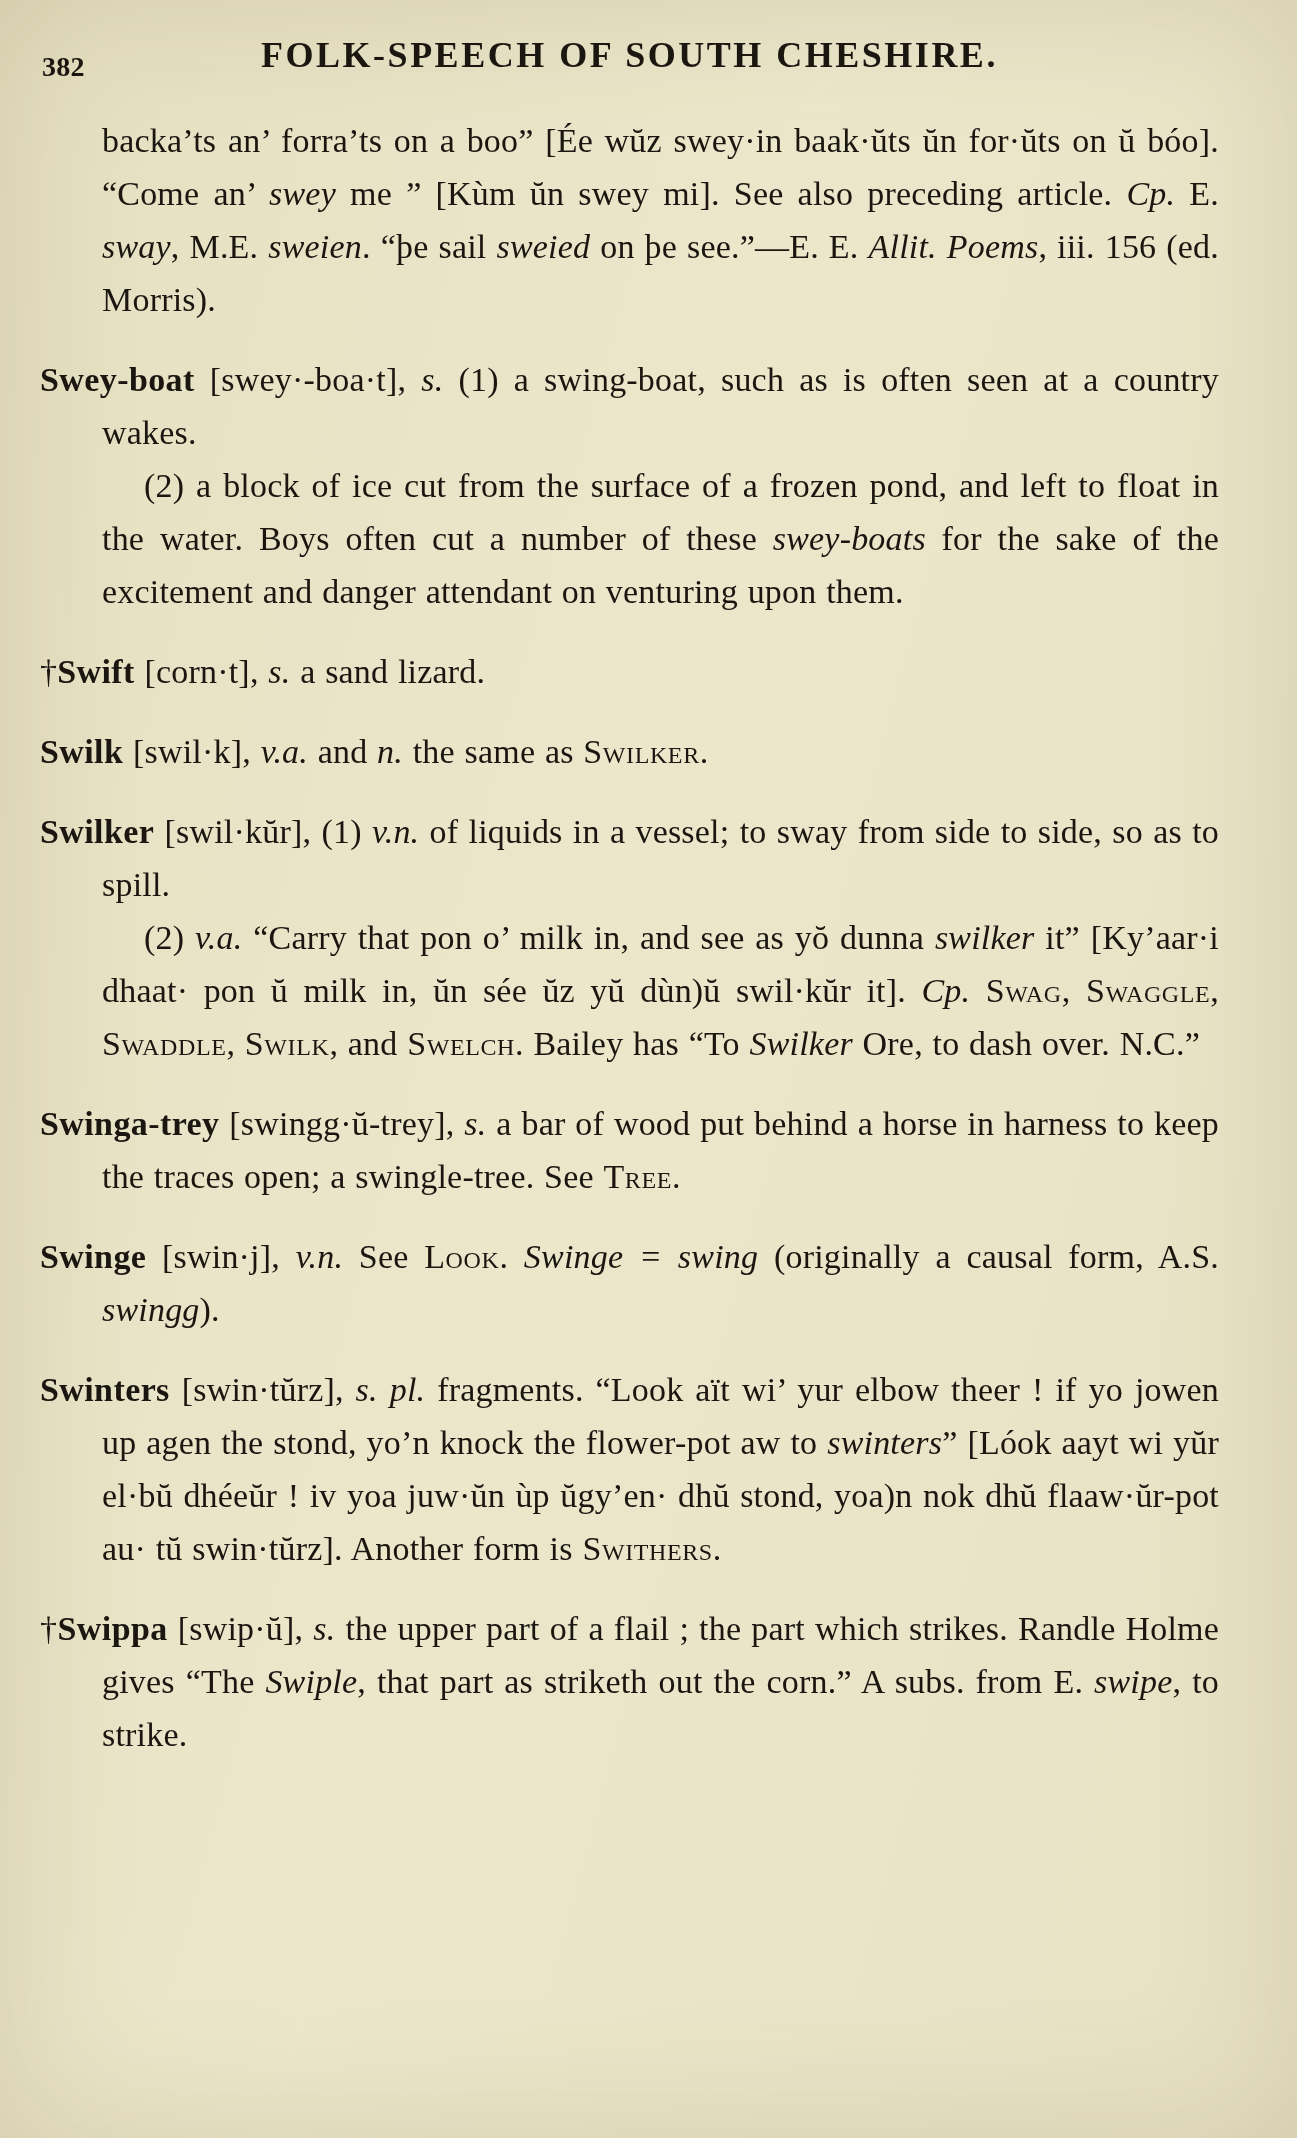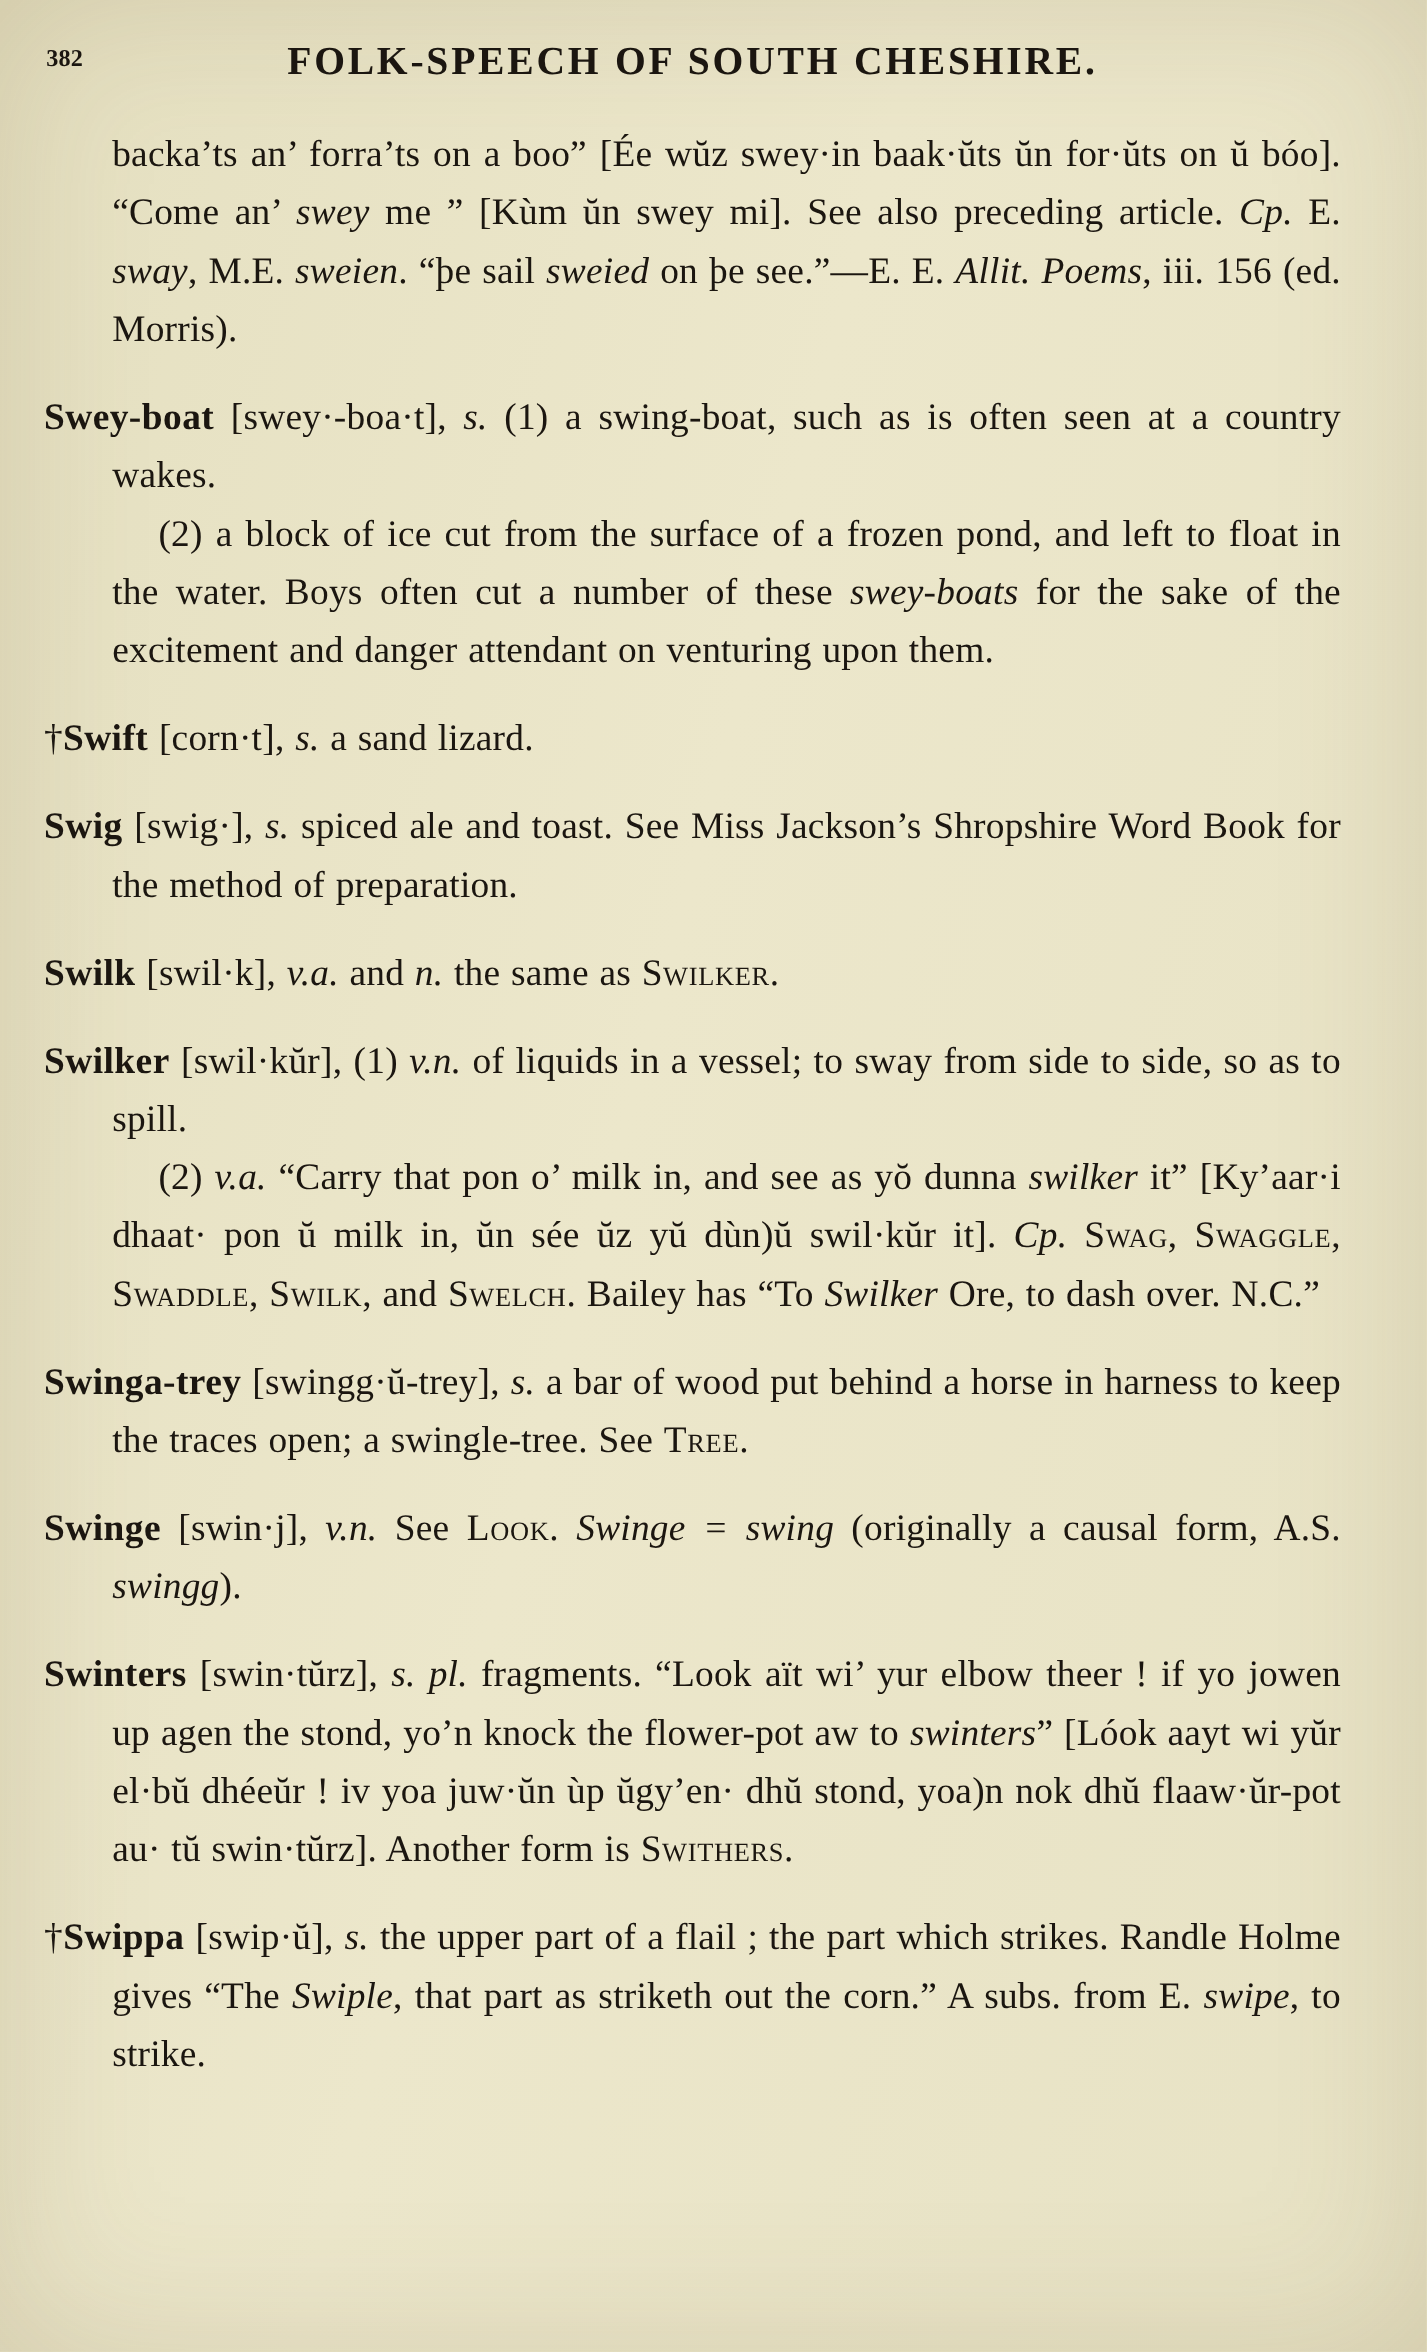--- a/index.html
+++ b/index.html
@@ -24,23 +24,23 @@
     word-spacing: 1px;
   }
   .page-header {
     position: relative;
     height: 46px;
     margin-bottom: 42px;
   }
   .page-number {
     position: absolute;
     left: 2px;
-    top: 0;
+    top: 14px;
     font-weight: bold;
-    font-size: 22px;
+    font-size: 28px;
   }
   .running-title {
     text-align: center;
     font-weight: bold;
     font-size: 36px;
     letter-spacing: 2.5px;
     padding-top: 3px;
   }
   .entries .entry + .entry {
     margin-top: 27px;
@@ -86,23 +86,20 @@
         <p class="para-cont"><span class="run-r">backa’ts an’ forra’ts on a boo” [Ée wŭz swey·in baak·ŭts ŭn for·ŭts on ŭ bóo].  “Come an’ </span><span class="run-i">swey</span><span class="run-r"> me ” [Kùm ŭn swey mi].  See also preceding article.  </span><span class="run-i">Cp.</span><span class="run-r"> E. </span><span class="run-i">sway</span><span class="run-r">, M.E. </span><span class="run-i">sweien</span><span class="run-r">.  “þe sail </span><span class="run-i">sweied</span><span class="run-r"> on þe see.”—E. E. </span><span class="run-i">Allit. Poems</span><span class="run-r">, iii. 156 (ed. Morris).</span></p>
       </div>
       <div class="entry">
         <p class="para-hang"><span class="run-b">Swey-boat</span><span class="run-r"> [swey·-boa·t], </span><span class="run-i">s.</span><span class="run-r"> (1) a swing-boat, such as is often seen at a country wakes.</span></p>
         <p class="para-sub"><span class="run-r">(2) a block of ice cut from the surface of a frozen pond, and left to float in the water.  Boys often cut a number of these </span><span class="run-i">swey-boats</span><span class="run-r"> for the sake of the excitement and danger attendant on venturing upon them.</span></p>
       </div>
       <div class="entry">
         <p class="para-hang"><span class="run-r">†</span><span class="run-b">Swift</span><span class="run-r"> [corn·t], </span><span class="run-i">s.</span><span class="run-r"> a sand lizard.</span></p>
       </div>
       <div class="entry">
-        <p class="para-hang"><span class="run-b">Swig</span><span class="run-r"> [swig·], </span><span class="run-i">s.</span><span class="run-r"> spiced ale and toast.  See Miss Jackson’s Shropshire Word Book for the method of preparation.</span></p>
-      </div>
-      <div class="entry">
         <p class="para-hang"><span class="run-b">Swilk</span><span class="run-r"> [swil·k], </span><span class="run-i">v.a.</span><span class="run-r"> and </span><span class="run-i">n.</span><span class="run-r"> the same as </span><span class="run-sc">Swilker</span><span class="run-r">.</span></p>
       </div>
       <div class="entry">
         <p class="para-hang"><span class="run-b">Swilker</span><span class="run-r"> [swil·kŭr], (1) </span><span class="run-i">v.n.</span><span class="run-r"> of liquids in a vessel; to sway from side to side, so as to spill.</span></p>
         <p class="para-sub"><span class="run-r">(2) </span><span class="run-i">v.a.</span><span class="run-r"> “Carry that pon o’ milk in, and see as yŏ dunna </span><span class="run-i">swilker</span><span class="run-r"> it” [Ky’aar·i dhaat· pon ŭ milk in, ŭn sée ŭz yŭ dùn)ŭ swil·kŭr it].  </span><span class="run-i">Cp.</span><span class="run-r"> </span><span class="run-sc">Swag</span><span class="run-r">, </span><span class="run-sc">Swaggle</span><span class="run-r">, </span><span class="run-sc">Swaddle</span><span class="run-r">, </span><span class="run-sc">Swilk</span><span class="run-r">, and </span><span class="run-sc">Swelch</span><span class="run-r">.  Bailey has “To </span><span class="run-i">Swilker</span><span class="run-r"> Ore, to dash over.  N.C.”</span></p>
       </div>
       <div class="entry">
         <p class="para-hang"><span class="run-b">Swinga-trey</span><span class="run-r"> [swingg·ŭ-trey], </span><span class="run-i">s.</span><span class="run-r"> a bar of wood put behind a horse in harness to keep the traces open; a swingle-tree.  See </span><span class="run-sc">Tree</span><span class="run-r">.</span></p>
       </div>
       <div class="entry">

